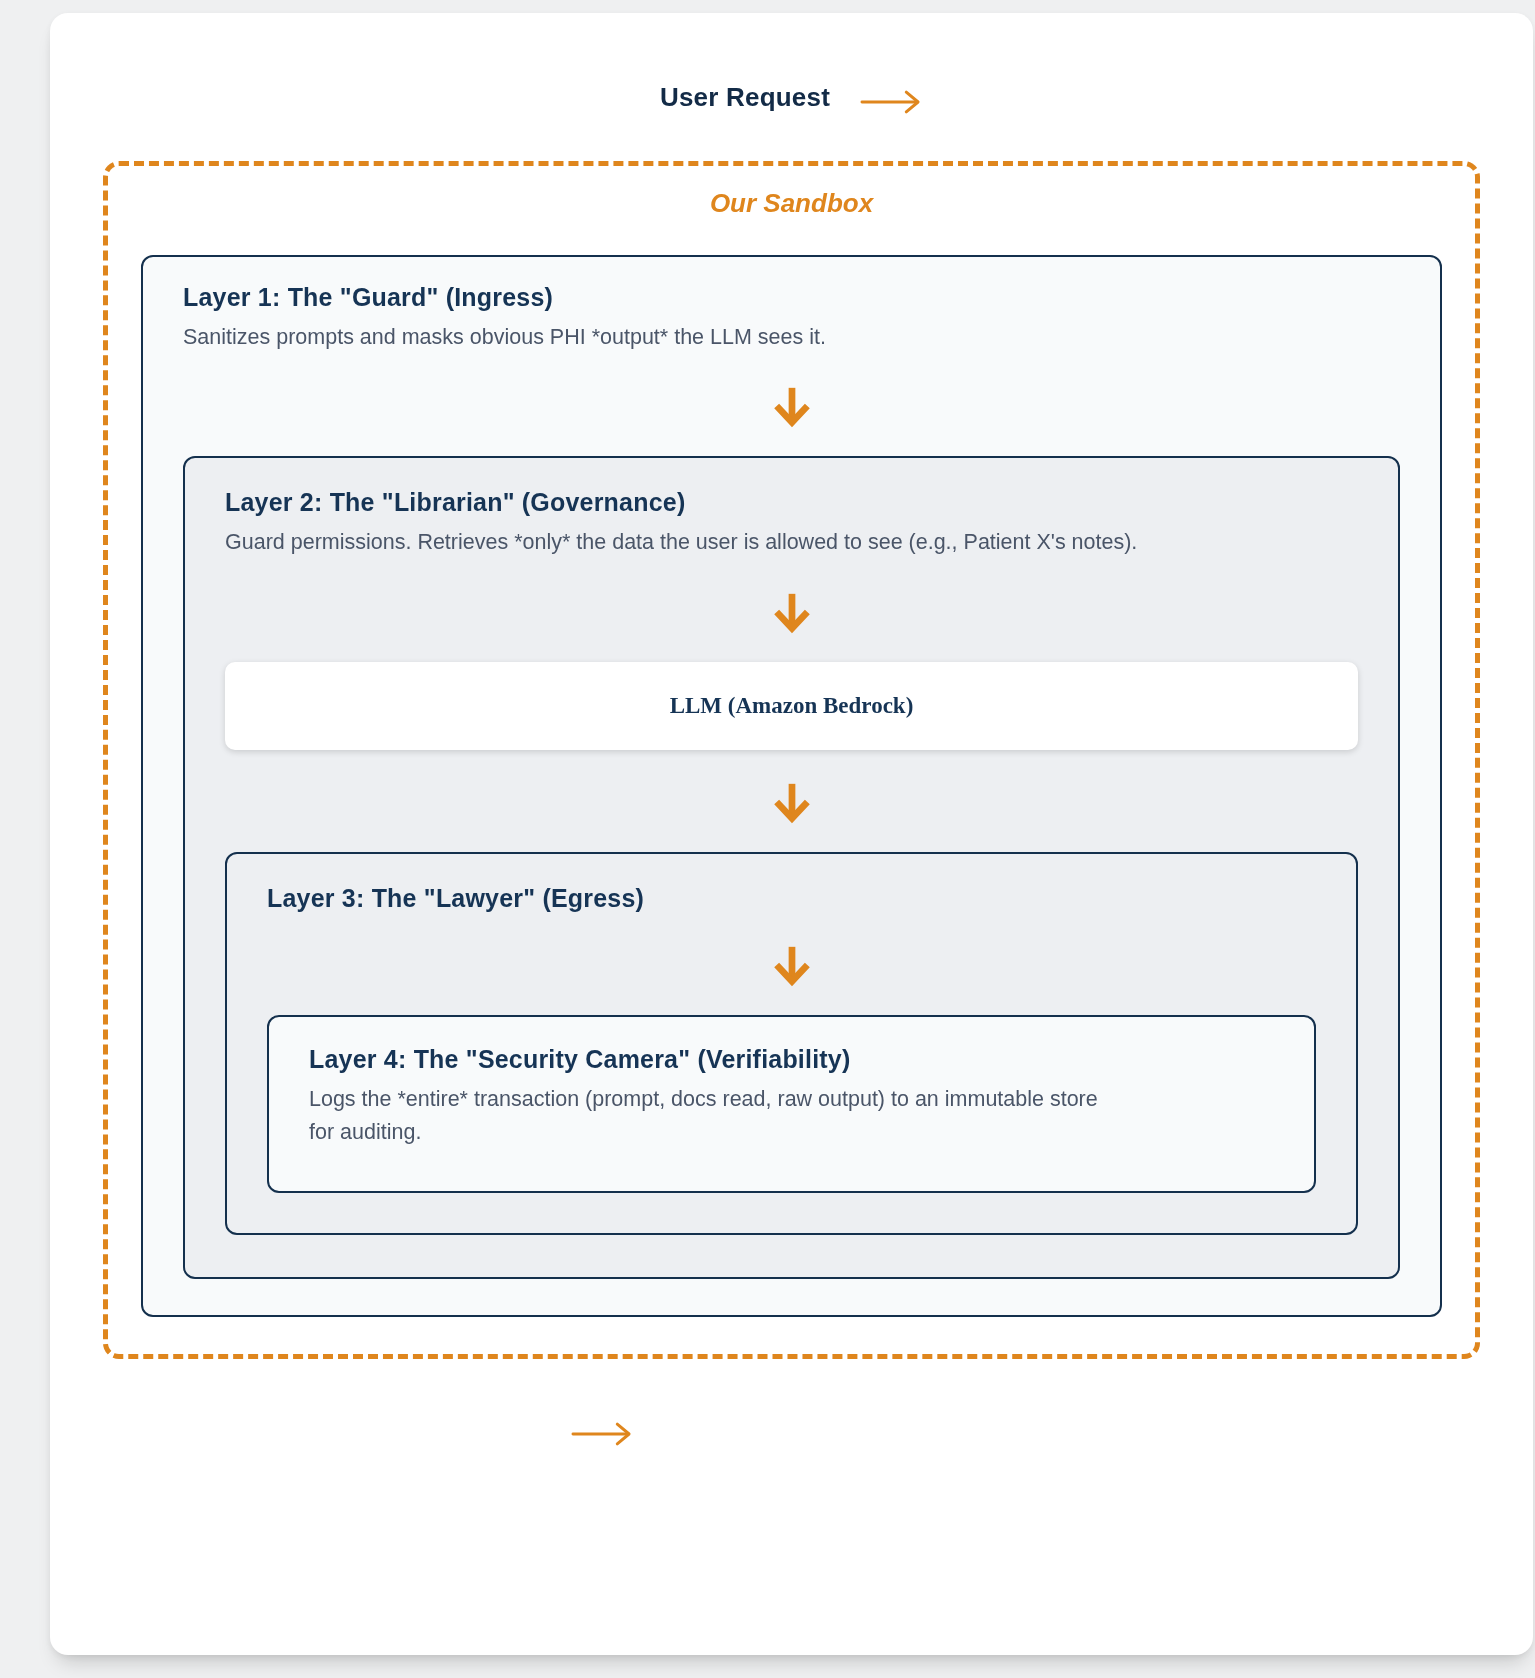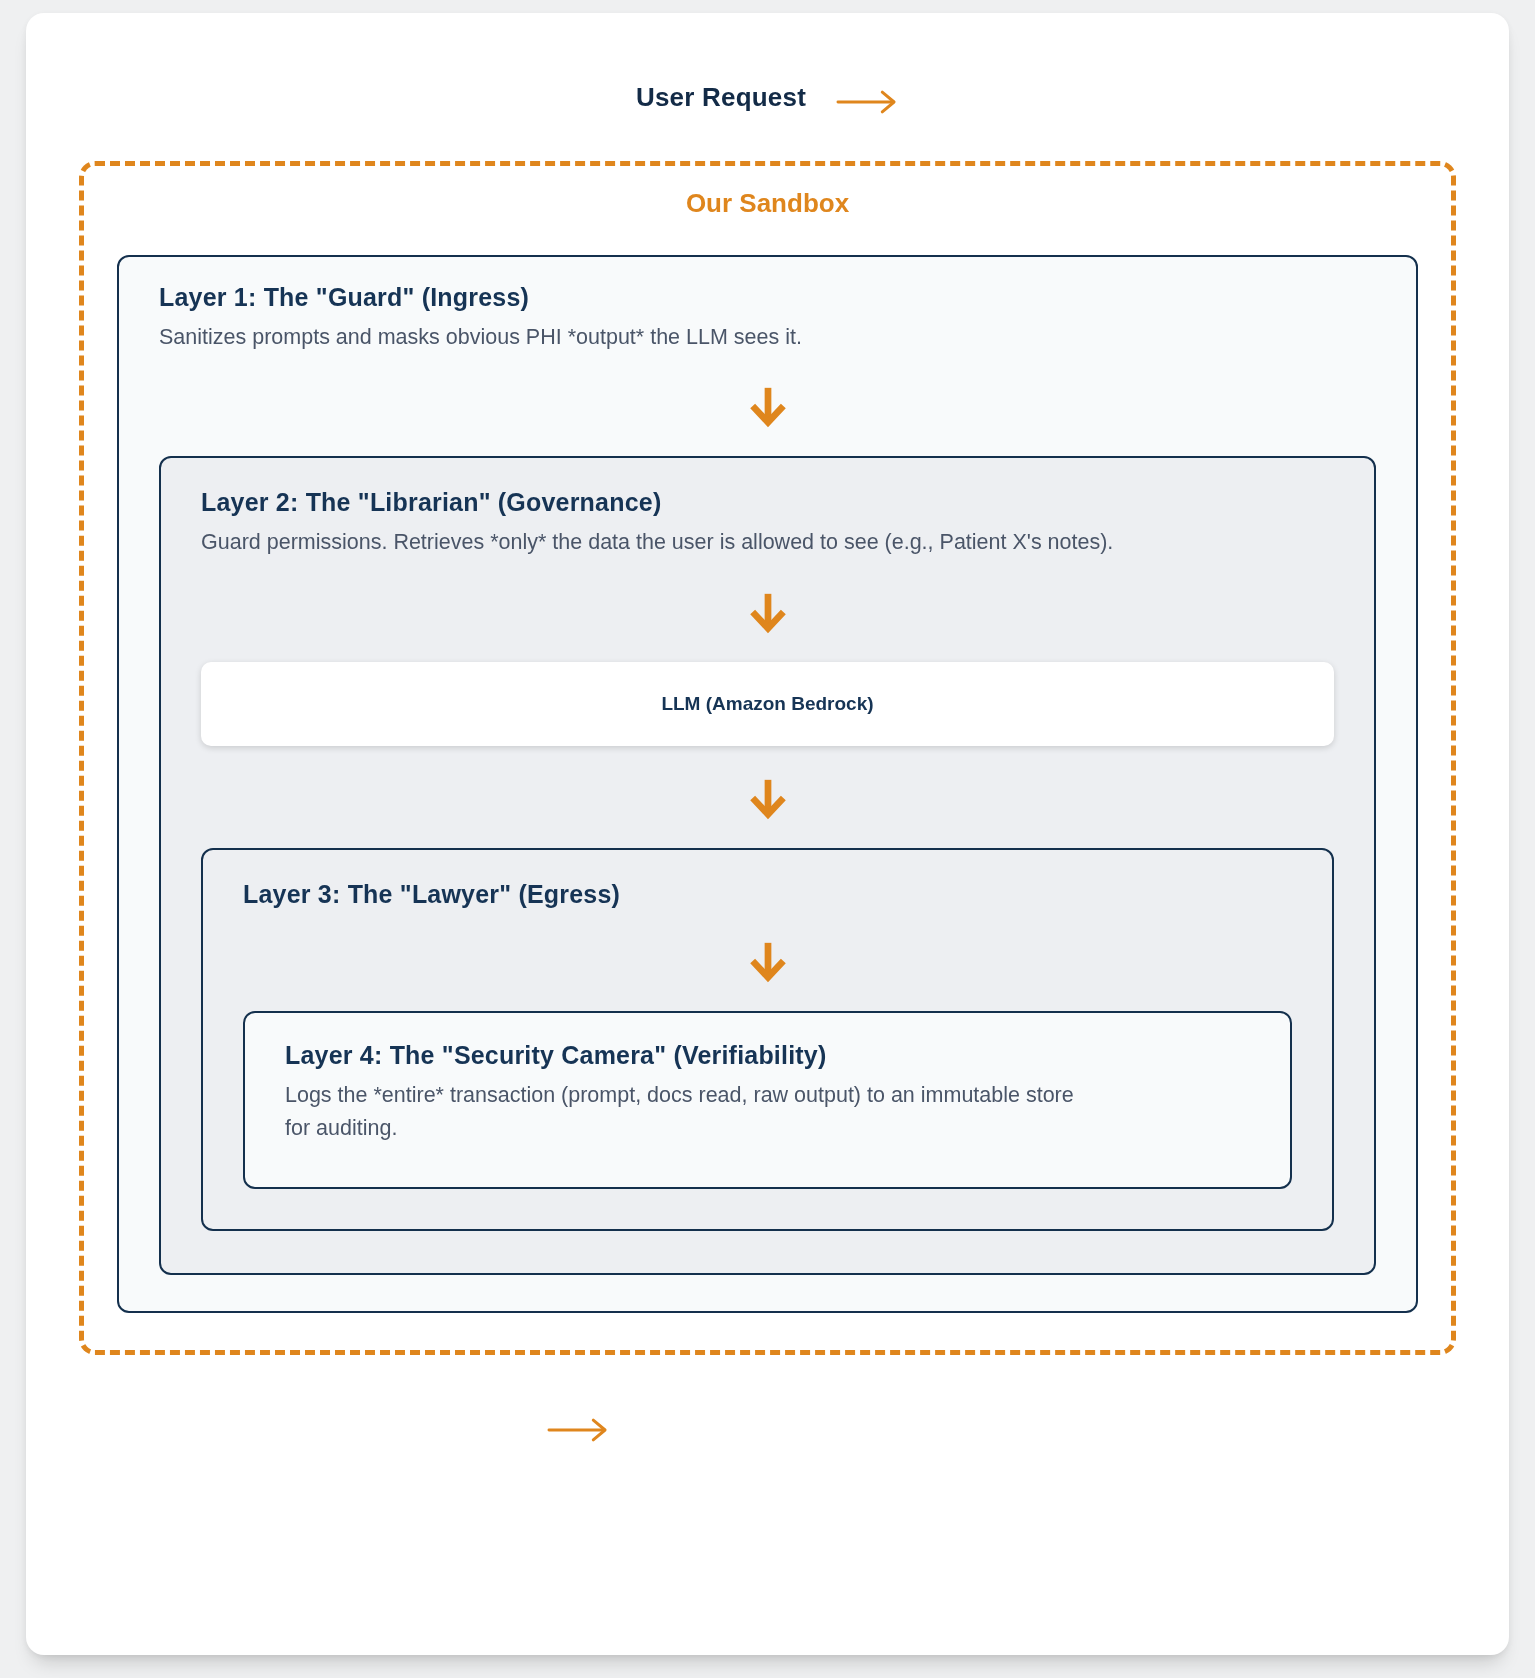--- a/index.html
+++ b/index.html
@@ -22,20 +22,21 @@
     font-family:"Liberation Sans", sans-serif;
   }
   .card{
     background:var(--card-bg);
     width:100%;
     height:100%;
     border-radius:18px;
     box-shadow:0 14px 20px -8px rgba(0,0,0,.18), 0 2px 6px rgba(0,0,0,.06);
     padding:66px 53px 16px;
     overflow:hidden;
+    margin-left:24px;
   }
   .header-row{
     display:flex;
     justify-content:center;
     align-items:center;
     gap:30px;
   }
   .header-label{
     font-size:26px;
     font-weight:bold;
@@ -52,20 +53,21 @@
     border:5px dashed var(--accent-orange);
     border-radius:16px;
     padding:0 33px 37px;
   }
   .sandbox-title{
     text-align:center;
     margin-top:22px;
     font-size:26px;
     font-weight:bold;
     color:var(--accent-orange);
+    font-style:italic;
   }
   .layer{
     border:2.5px solid var(--navy-border);
     border-radius:12px;
   }
   .layer h3{
     margin:0;
     font-size:25px;
     font-weight:bold;
     color:var(--title-navy);
@@ -103,23 +105,24 @@
     color:var(--accent-orange);
   }
   .llm-box{
     background:#FFFFFF;
     border-radius:10px;
     box-shadow:0 2px 6px rgba(0,0,0,.15);
     padding:31px 20px;
     text-align:center;
   }
   .llm-label{
-    font-size:19px;
+    font-size:23px;
     font-weight:bold;
     color:var(--title-navy);
+    font-family:Liberation Serif, serif;
   }
   .bottom-arrow-row{
     margin-top:62px;
     padding-left:468px;
     color:var(--accent-orange);
   }
   svg{display:block;}
 </style>
 </head>
 <body>

